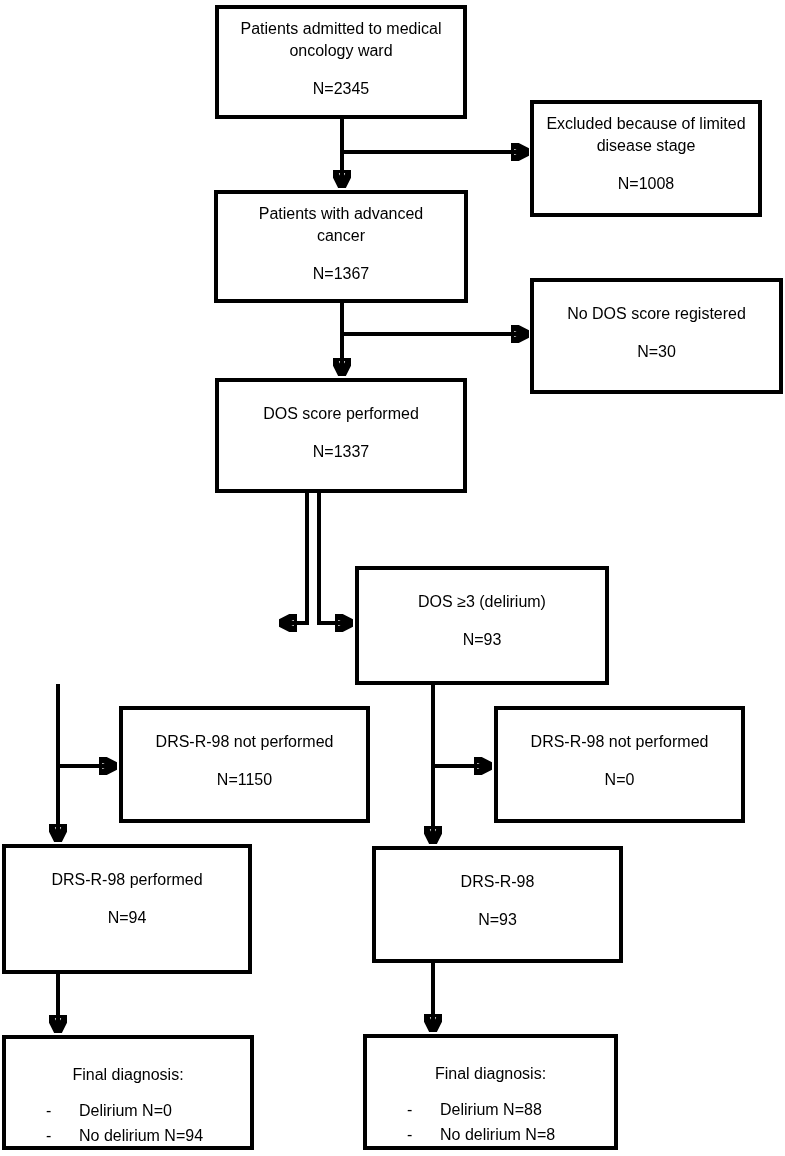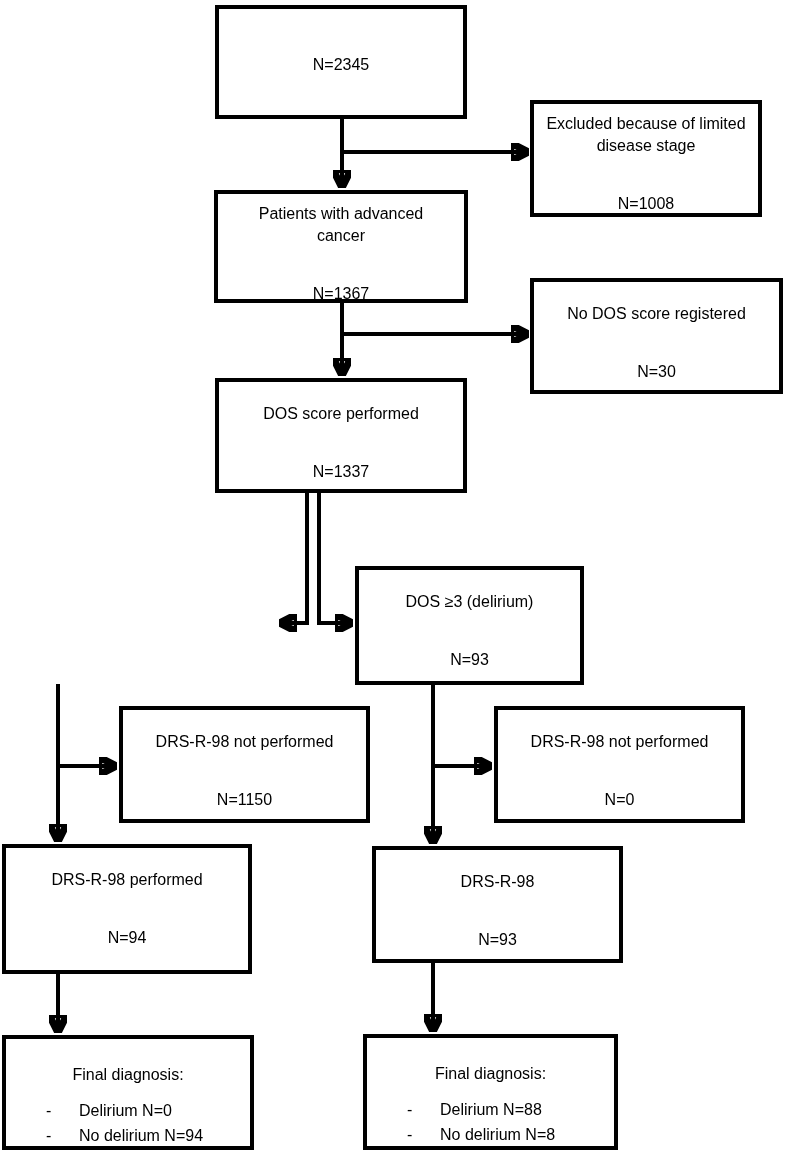--- a/index.html
+++ b/index.html
@@ -30,21 +30,21 @@
     display: flex;
     flex-direction: column;
     align-items: center;
     text-align: center;
     font-size: 16px;
     line-height: 22px;
   }
   .box-label { white-space: pre-line; }
   .lines-2 { padding-top: 9px; }
   .lines-1 { padding-top: 21px; }
-  .box-n { margin-top: 36px; }
+  .box-n { margin-top: 16px; }
   .final { padding-top: 25px; }
   .final-list {
     margin-top: 14px;
     width: 100%;
     display: flex;
     flex-direction: column;
     gap: 3px;
   }
   .final-item {
     display: flex;
@@ -75,20 +75,22 @@
     <path d="M319,493 L319,623 L350,623" marker-end="url(#arrow)"></path>
     <path d="M58,684 L58,839" marker-end="url(#arrow)"></path>
     <path d="M58,766 L114,766" marker-end="url(#arrow)"></path>
     <path d="M433,685 L433,841" marker-end="url(#arrow)"></path>
     <path d="M433,766 L489,766" marker-end="url(#arrow)"></path>
     <path d="M58,959 L58,1030" marker-end="url(#arrow)"></path>
     <path d="M433,963 L433,1029" marker-end="url(#arrow)"></path>
   </svg>
 
   <div class="box lines-2" style="left:215px; top:5px; width:252px; height:114px">
+    <div class="box-label">Patients admitted to medical
+oncology ward</div>
     <div class="box-n">N=2345</div>
   </div>
 
   <div class="box lines-2" style="left:530px; top:100px; width:232px; height:117px">
     <div class="box-label">Excluded because of limited
 disease stage</div>
     <div class="box-n">N=1008</div>
   </div>
 
   <div class="box lines-2" style="left:214px; top:190px; width:254px; height:113px">
@@ -101,21 +103,21 @@
     <div class="box-label">No DOS score registered</div>
     <div class="box-n">N=30</div>
   </div>
 
   <div class="box lines-1" style="left:215px; top:378px; width:252px; height:115px">
     <div class="box-label">DOS score performed</div>
     <div class="box-n">N=1337</div>
   </div>
 
 
-  <div class="box lines-1" style="left:355px; top:566px; width:229px; height:119px">
+  <div class="box lines-1" style="left:355px; top:566px; width:254px; height:119px">
     <div class="box-label">DOS ≥3 (delirium)</div>
     <div class="box-n">N=93</div>
   </div>
 
   <div class="box lines-1" style="left:119px; top:706px; width:251px; height:117px">
     <div class="box-label">DRS-R-98 not performed</div>
     <div class="box-n">N=1150</div>
   </div>
 
   <div class="box lines-1" style="left:494px; top:706px; width:251px; height:117px">

